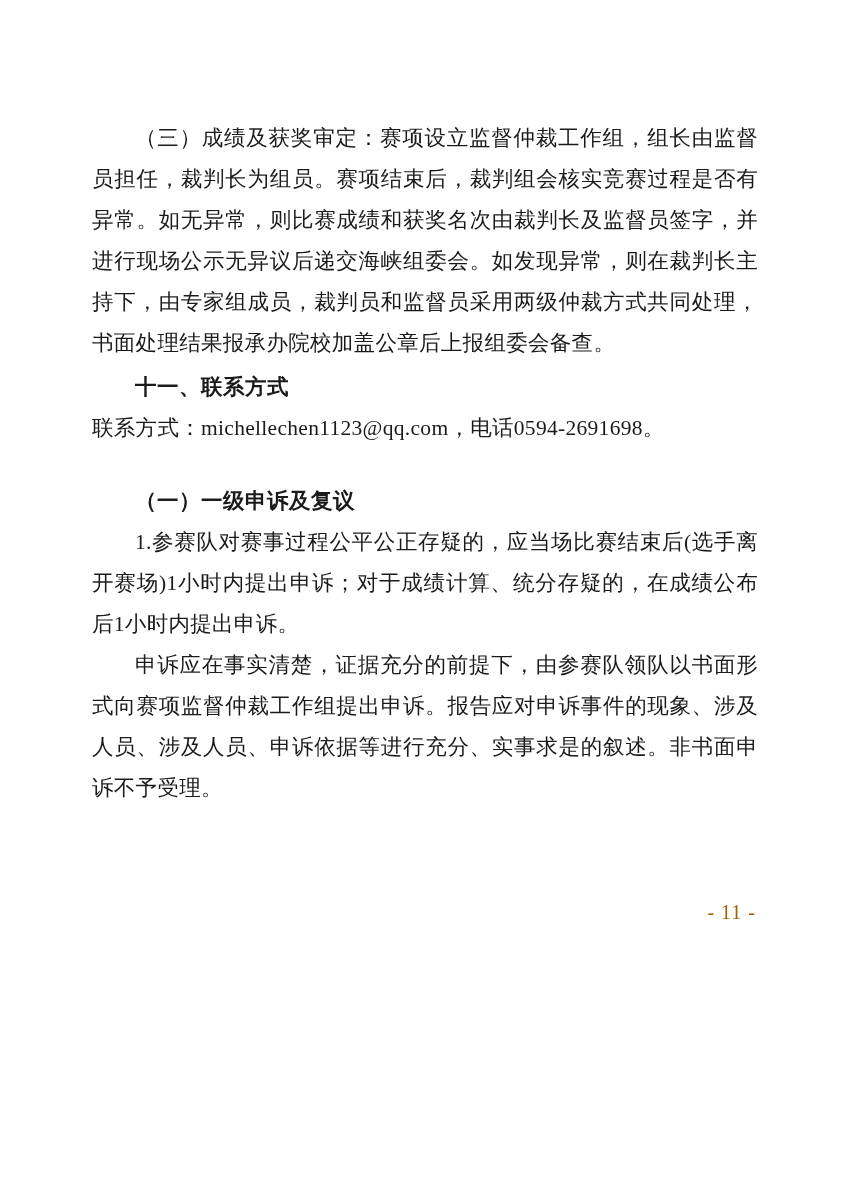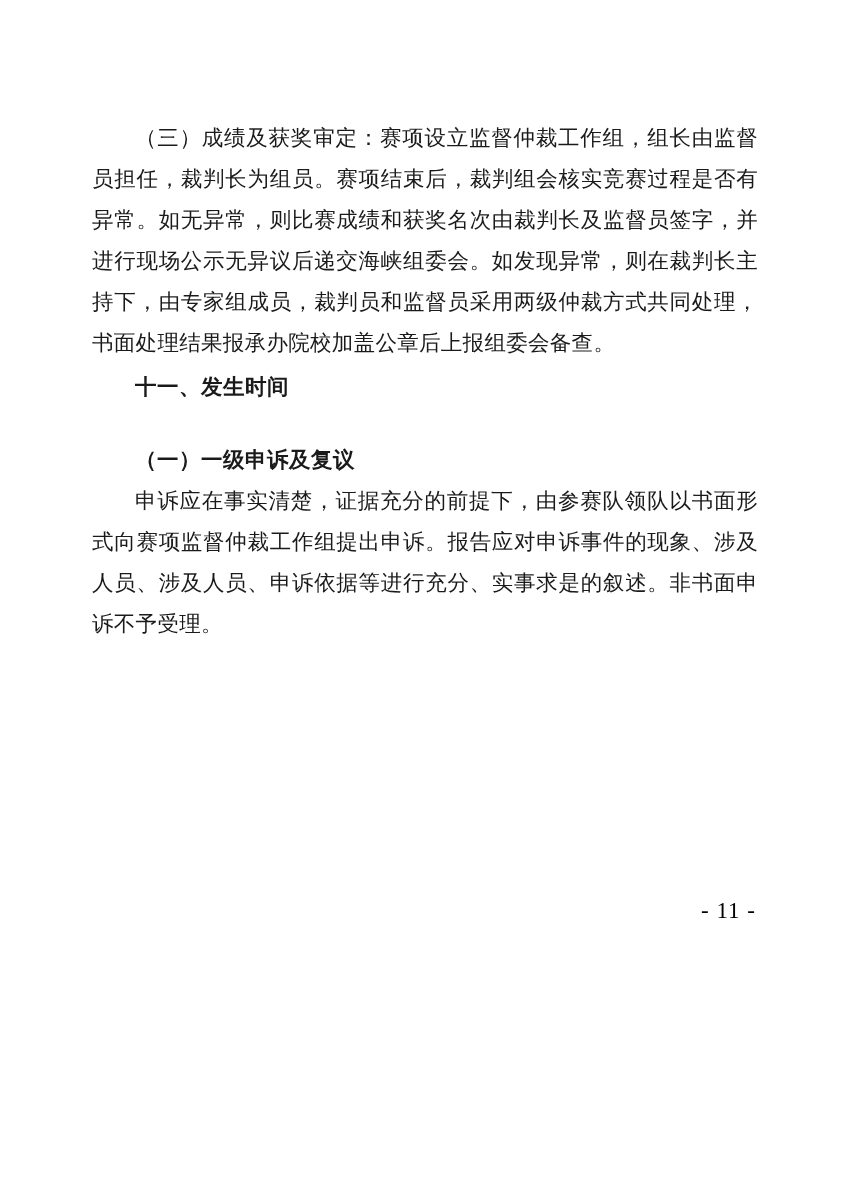--- a/index.html
+++ b/index.html
@@ -52,42 +52,44 @@
     margin-top: 32px;
   }
   .latin {
     font-family: "Liberation Serif", serif;
   }
   .spacer-sm { height: 3px; }
   .footer {
     position: absolute;
     right: 92px;
     bottom: 52px;
-    font-size: 23px;
+    font-size: 20px;
     letter-spacing: 1px;
-    color: #000000;
+    color: #a16207;
     font-family: "Liberation Serif", serif;
   }
 </style>
 </head>
 <body>
 
 <div class="page">
   <div class="doc-body">
 
     <p class="para">（三）成绩及获奖审定：赛项设立监督仲裁工作组，组长由监督员担任，裁判长为组员。赛项结束后，裁判组会核实竞赛过程是否有异常。如无异常，则比赛成绩和获奖名次由裁判长及监督员签字，并进行现场公示无异议后递交海峡组委会。如发现异常，则在裁判长主持下，由专家组成员，裁判员和监督员采用两级仲裁方式共同处理，书面处理结果报承办院校加盖公章后上报组委会备查。</p>
 
     <div class="spacer-sm"></div>
 
-    <p class="heading">十一、发生时间</p>
+    <p class="heading">十一、联系方式</p>
 
 
+    <p class="para-noindent latin">联系方式：michellechen1123@qq.com，电话0594-2691698。</p>
 
     <p class="subheading">（一）一级申诉及复议</p>
 
+    <p class="para">1.参赛队对赛事过程公平公正存疑的，应当场比赛结束后(选手离开赛场)1小时内提出申诉；对于成绩计算、统分存疑的，在成绩公布后1小时内提出申诉。</p>
 
     <p class="para">申诉应在事实清楚，证据充分的前提下，由参赛队领队以书面形式向赛项监督仲裁工作组提出申诉。报告应对申诉事件的现象、涉及人员、涉及人员、申诉依据等进行充分、实事求是的叙述。非书面申诉不予受理。</p>
 
 
 
   </div>
 
   <div class="footer">- 11 -</div>
 </div>
 

